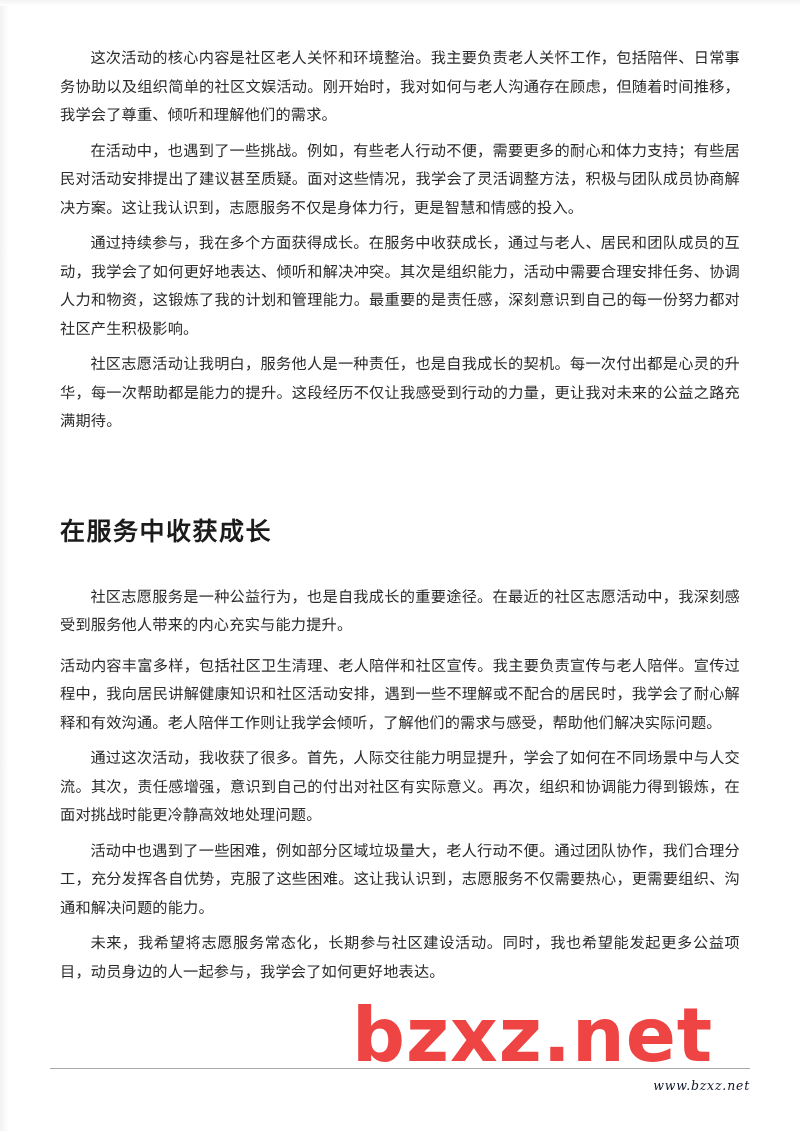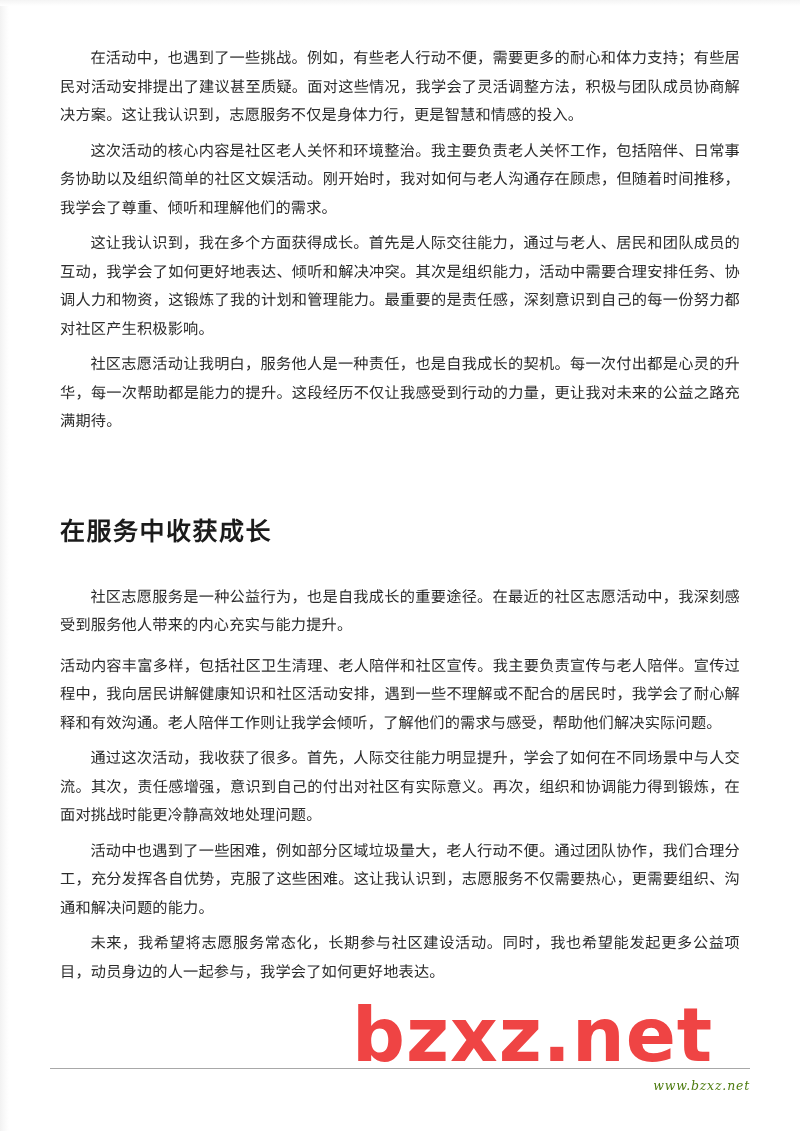--- a/index.html
+++ b/index.html
@@ -112,39 +112,39 @@
     height: 1px;
     background: #a8a8a8;
   }
   #footer-text {
     margin-top: 9px;
     text-align: right;
     font-family: "DejaVu Serif", "Liberation Serif", serif;
     font-style: italic;
     font-size: 12.5px;
     letter-spacing: 0.8px;
-    color: #4d7c0f;
+    color: #0f172a;
   }
 </style>
 </head>
 <body>
 
 <div id="page">
 
   <div id="page-edge-left"></div>
   <div id="page-edge-top"></div>
 
   <div id="watermark">bzxz.net</div>
 
   <div id="content">
 
     <div>
+      <p class="para">这次活动的核心内容是社区老人关怀和环境整治。我主要负责老人关怀工作，包括陪伴、日常事务协助以及组织简单的社区文娱活动。刚开始时，我对如何与老人沟通存在顾虑，但随着时间推移，我学会了尊重、倾听和理解他们的需求。</p>
       <p class="para">在活动中，也遇到了一些挑战。例如，有些老人行动不便，需要更多的耐心和体力支持；有些居民对活动安排提出了建议甚至质疑。面对这些情况，我学会了灵活调整方法，积极与团队成员协商解决方案。这让我认识到，志愿服务不仅是身体力行，更是智慧和情感的投入。</p>
-      <p class="para">这次活动的核心内容是社区老人关怀和环境整治。我主要负责老人关怀工作，包括陪伴、日常事务协助以及组织简单的社区文娱活动。刚开始时，我对如何与老人沟通存在顾虑，但随着时间推移，我学会了尊重、倾听和理解他们的需求。</p>
-      <p class="para">这让我认识到，我在多个方面获得成长。首先是人际交往能力，通过与老人、居民和团队成员的互动，我学会了如何更好地表达、倾听和解决冲突。其次是组织能力，活动中需要合理安排任务、协调人力和物资，这锻炼了我的计划和管理能力。最重要的是责任感，深刻意识到自己的每一份努力都对社区产生积极影响。</p>
+      <p class="para">通过持续参与，我在多个方面获得成长。在服务中收获成长，通过与老人、居民和团队成员的互动，我学会了如何更好地表达、倾听和解决冲突。其次是组织能力，活动中需要合理安排任务、协调人力和物资，这锻炼了我的计划和管理能力。最重要的是责任感，深刻意识到自己的每一份努力都对社区产生积极影响。</p>
       <p class="para">社区志愿活动让我明白，服务他人是一种责任，也是自我成长的契机。每一次付出都是心灵的升华，每一次帮助都是能力的提升。这段经历不仅让我感受到行动的力量，更让我对未来的公益之路充满期待。</p>
     </div>
 
     <div class="gap-before-heading"></div>
 
     <div>
       <h1 class="doc-heading">在服务中收获成长</h1>
 
       <div class="gap-after-heading"></div>
 

